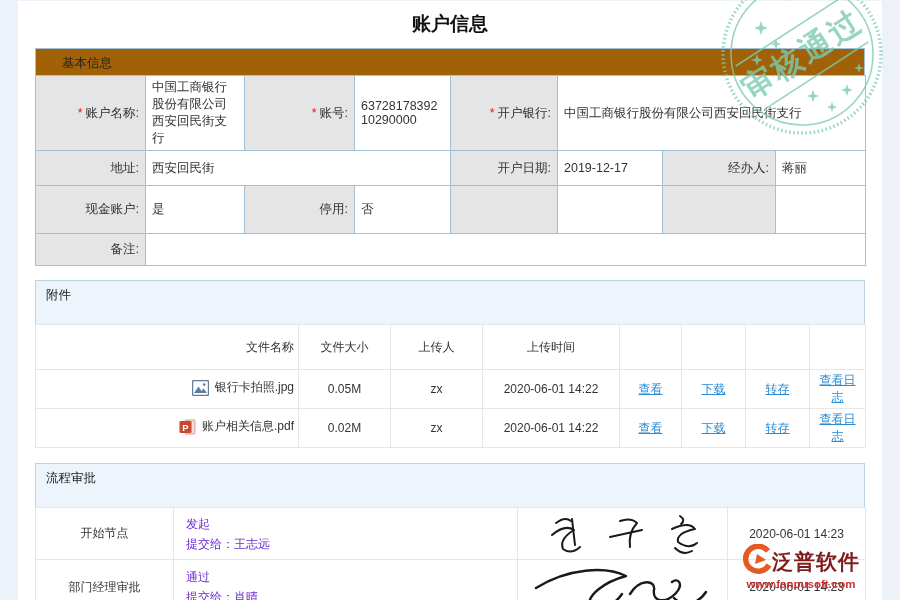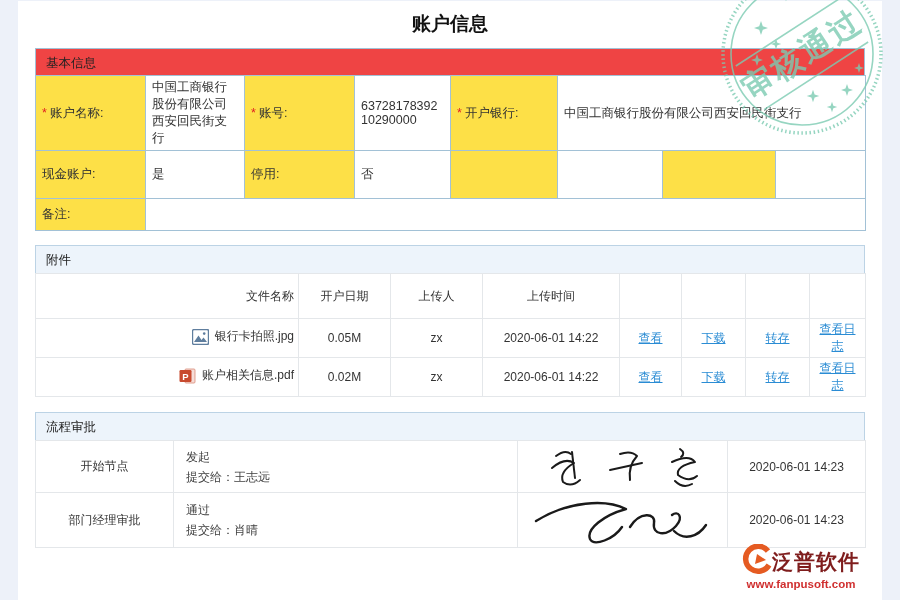--- a/index.html
+++ b/index.html
@@ -10,47 +10,47 @@
     font-family:"Liberation Sans","DejaVu Sans",sans-serif;
     color:#333;
   }
   .content { position:absolute; left:18px; top:1px; width:864px; height:600px; background:#ffffff; }
   .page-title { text-align:center; font-size:19px; font-weight:bold; color:#111; padding:10px 0 11px; }
   .section { margin:0 17px; }
   .gap14 { height:14px; } .gap15 { height:15px; }
 
   
   .bar-blue {
-    border:1px solid #a2c1d6; border-bottom:none; background:#ef4444;
-    font-size:12.5px; color:#222; padding:6px 10px; height:27px;
+    border:1px solid #a2c1d6; border-bottom:none; background:#a16207;
+    font-size:12.5px; color:#222; padding:6px 26px; height:27px;
   }
   table { border-collapse:collapse; table-layout:fixed; width:830px; }
   .tb-basic, .tb-basic td { border:1px solid #a2c1d6; }
   .tb-basic td { font-size:12.5px; padding:3px 6px; vertical-align:middle; word-break:break-all; }
-  .tb-basic .lbl { background:#fde047; text-align:left; color:#333; }
+  .tb-basic .lbl { background:#e5e5e5; text-align:right; color:#333; }
   .tb-basic .val { background:#fff; text-align:left; }
   .req { color:#e02020; margin-right:3px; }
 
   
   .bar-soft {
     border:1px solid #bcd3e5; border-bottom:none; background:#edf4fb;
-    font-size:12.5px; color:#222; padding:6px 10px; height:28px;
+    font-size:12.5px; color:#222; padding:6px 10px; height:44px;
   }
   .tb-soft { border:1px solid #cfdfeb; }
   .tb-soft td { border:1px solid #e4e7ea; font-size:12px; text-align:center; vertical-align:middle; padding:2px 4px; }
   .tb-soft tr.hdr td { height:45px; color:#333; background:#fff; }
   .tb-soft td.name { text-align:right; padding-left:16px; }
   .file-row td { height:30px; }
   a.act { color:#2a8cd4; text-decoration:underline; font-size:12px; cursor:pointer; }
   .file-name { display:inline-flex; align-items:center; gap:6px; }
 
   
   .tb-appr tr.hdr td { height:49px; }
   .tb-appr td { height:52px; }
-  .opinion { text-align:left !important; padding-left:12px !important; color:#404040; line-height:20px; font-size:12.5px; }
+  .opinion { text-align:left !important; padding-left:12px !important; color:#6d28d9; line-height:20px; font-size:12.5px; }
   .node-cell, .time-cell { font-size:12.5px; }
 
   
   .stamp { position:absolute; left:716px; top:-32px; width:172px; height:172px; z-index:30; opacity:.8; pointer-events:none; }
 
   
   .brand { position:absolute; left:742px; top:544px; z-index:40; text-align:center; }
   .brand-line { display:flex; align-items:center; }
   .brand-name { font-size:21px; font-weight:bold; color:#7f1d1d; letter-spacing:1px; }
   .brand-url { font-size:11.5px; color:#d03030; font-weight:bold; margin-top:-2px; }
@@ -80,20 +80,28 @@
       </colgroup>
       <tbody>
           <tr style="height:74px">
         <td class="lbl"><span class="req">*</span><span>账户名称:</span></td>
         <td class="val">中国工商银行股份有限公司西安回民街支行</td>
         <td class="lbl"><span class="req">*</span><span>账号:</span></td>
         <td class="val">6372817839210290000</td>
         <td class="lbl"><span class="req">*</span><span>开户银行:</span></td>
         <td class="val" colspan="3">中国工商银行股份有限公司西安回民街支行</td>
       </tr>
+      <tr style="height:35px">
+        <td class="lbl">地址:</td>
+        <td class="val" colspan="3">西安回民街</td>
+        <td class="lbl">开户日期:</td>
+        <td class="val">2019-12-17</td>
+        <td class="lbl">经办人:</td>
+        <td class="val">蒋丽</td>
+      </tr>
       <tr style="height:48px">
         <td class="lbl">现金账户:</td>
         <td class="val">是</td>
         <td class="lbl">停用:</td>
         <td class="val">否</td>
         <td class="lbl"></td>
         <td class="val"></td>
         <td class="lbl"></td>
         <td class="val"></td>
       </tr>
@@ -116,21 +124,21 @@
           <col style="width:92px">
           <col style="width:137px">
         <col style="width:62px">
           <col style="width:64px">
           <col style="width:64px">
           <col style="width:56px">
       </colgroup>
       <tbody>
           <tr class="hdr">
         <td class="name">文件名称</td>
-        <td>开户日期</td>
+        <td>文件大小</td>
         <td>上传人</td>
         <td>上传时间</td>
         <td></td>
         <td></td>
         <td></td>
         <td></td>
       </tr>
       <tr class="file-row">
         <td class="name">
           <span class="file-name">

